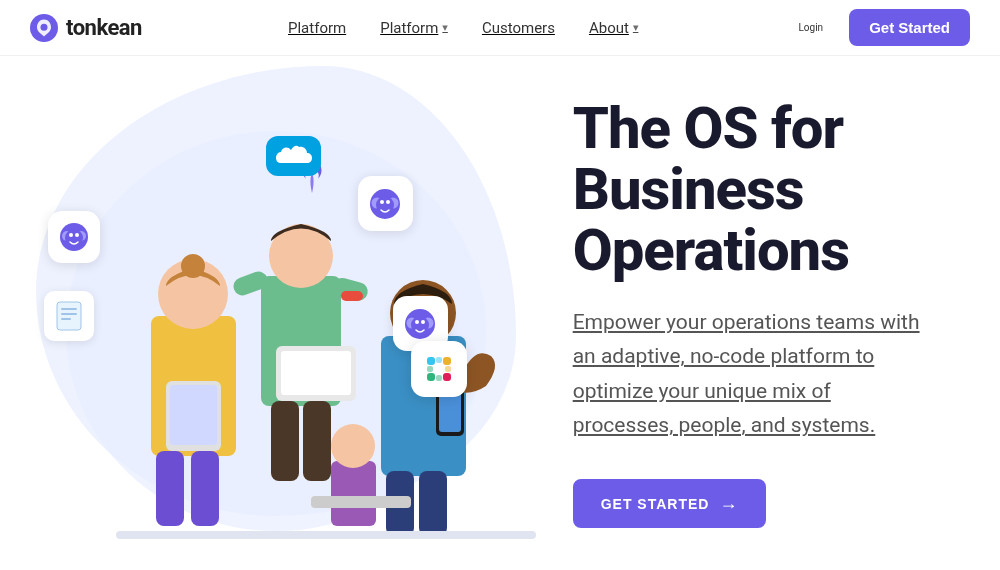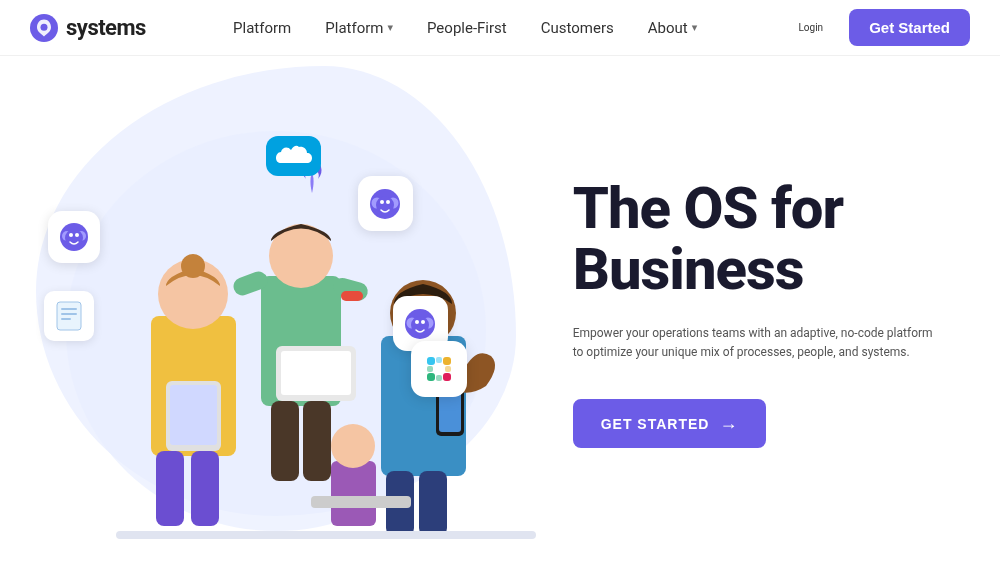--- a/index.html
+++ b/index.html
@@ -7,21 +7,21 @@
 
     
     nav {
       display: flex; align-items: center; justify-content: space-between;
       padding: 0 30px; height: 56px; border-bottom: 1px solid #f0f0f0;
       position: relative; z-index: 10; background: #fff;
     }
     .nav-logo { display: flex; align-items: center; gap: 8px; text-decoration: none; }
     .nav-logo-icon { width: 28px; height: 28px; }
     .nav-logo-text { font-size: 22px; font-weight: 700; color: #222; letter-spacing: -0.5px; }
-    .nav-links { display: flex; align-items: center; gap: 6px; }
+    .nav-links { display: flex; align-items: center; gap: 6px; text-decoration: underline; }
     .nav-link {
       padding: 6px 14px; font-size: 15px; color: #333; text-decoration: none;
       cursor: pointer; border-radius: 6px; display: flex; align-items: center; gap: 4px;
     }
     .nav-actions { display: flex; align-items: center; gap: 12px; }
     .login-btn { font-size: 10px; color: #333; cursor: pointer; padding: 6px 14px; }
     .cta-btn {
       background: #6c5ce7; color: #fff; border: none; padding: 10px 20px;
       border-radius: 8px; font-size: 15px; font-weight: 600; cursor: pointer;
     }
@@ -56,22 +56,22 @@
 
     
     .hero-text {
       flex: 0 0 45%; padding: 20px 50px 20px 20px;
     }
     .hero-heading {
       font-size: 58px; font-weight: 800; line-height: 1.05;
       color: #1a1a2e; margin-bottom: 24px; letter-spacing: -1px;
     }
     .hero-sub {
-      font-size: 12px; color: #555; line-height: 1.65;
-      margin-bottom: 36px; max-width: 360px;
+      font-size: 21px; color: #555; line-height: 1.65;
+      margin-bottom: 36px; max-width: 360px; text-decoration: underline;
     }
     .hero-cta {
       display: inline-flex; align-items: center; gap: 10px;
       background: #6c5ce7; color: #fff; padding: 14px 28px;
       border-radius: 8px; font-size: 14px; font-weight: 700;
       letter-spacing: 1px; text-transform: uppercase; cursor: pointer;
       border: none;
     }
     .hero-cta-arrow { font-size: 18px; }
 
@@ -81,33 +81,30 @@
 </head>
 <body>
 
 <nav>
   <a class="nav-logo" href="#">
     <svg class="nav-logo-icon" viewBox="0 0 40 40" fill="none" xmlns="http://www.w3.org/2000/svg">
       <circle cx="20" cy="20" r="20" fill="#6c5ce7"></circle>
       <path d="M20 8 C14 8 10 13 10 19 C10 25 15 28 20 32 C25 28 30 25 30 19 C30 13 26 8 20 8Z" fill="#fff" opacity="0.9"></path>
       <circle cx="20" cy="19" r="5" fill="#6c5ce7"></circle>
     </svg>
-    <span class="nav-logo-text">systems</span>
+    <span class="nav-logo-text">tonkean</span>
   </a>
 
   <div class="nav-links">
     <a class="nav-link">
       <span>Platform</span>
     </a>
     <a class="nav-link">
       <span>Platform</span>
       <span class="chevron">▾</span>
-    </a>
-    <a class="nav-link">
-      <span>People-First</span>
     </a>
     <a class="nav-link">
       <span>Customers</span>
     </a>
     <a class="nav-link">
       <span>About</span>
       <span class="chevron">▾</span>
     </a>
   </div>
 
@@ -251,20 +248,21 @@
         <rect x="6" y="18" width="10" height="2" rx="1" fill="#a0c4e8"></rect>
       </svg>
     </div>
 
   </div>
 
   <div class="hero-text">
     <h1 class="hero-heading">
       <span>The OS for</span><br>
       <span>Business</span><br>
+      <span>Operations</span>
     </h1>
     <p class="hero-sub">Empower your operations teams with an adaptive, no-code platform to optimize your unique mix of processes, people, and systems.</p>
     <button class="hero-cta">
       <span>GET STARTED</span>
       <span class="hero-cta-arrow">→</span>
     </button>
   </div>
 
 </section>
 

